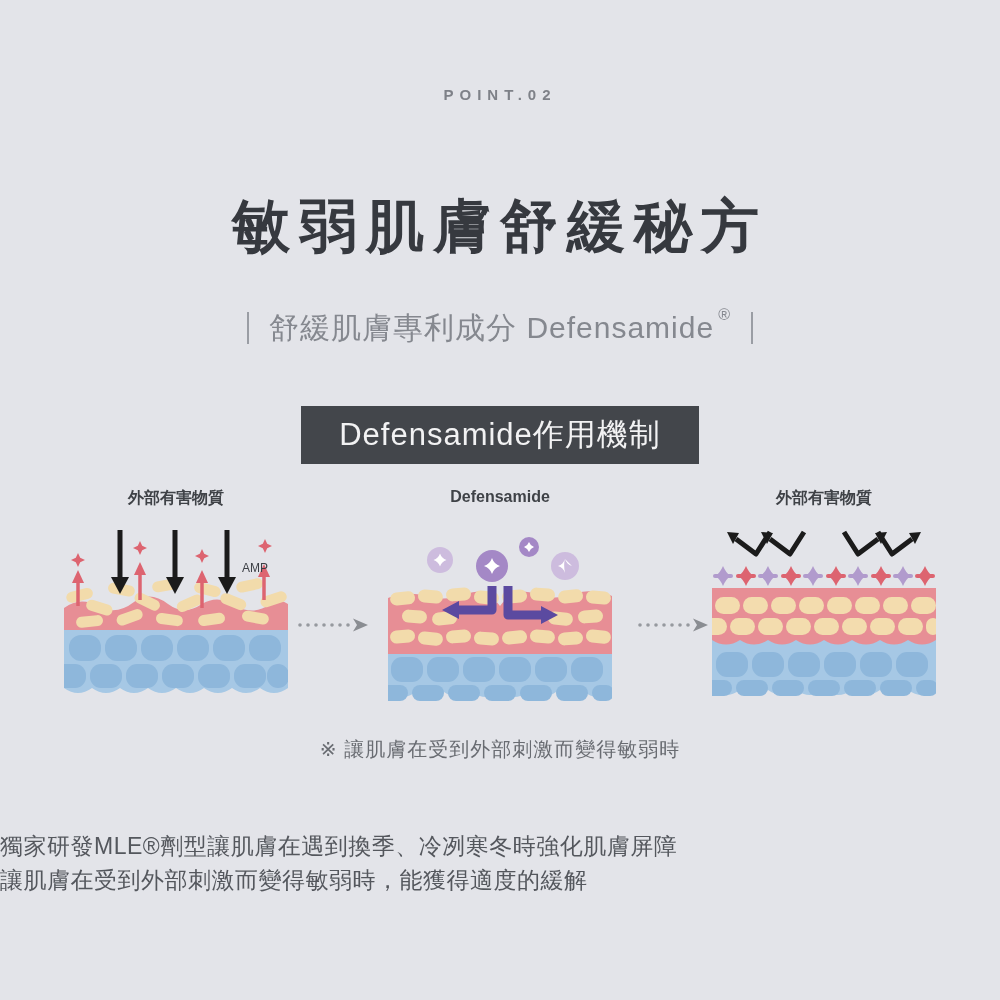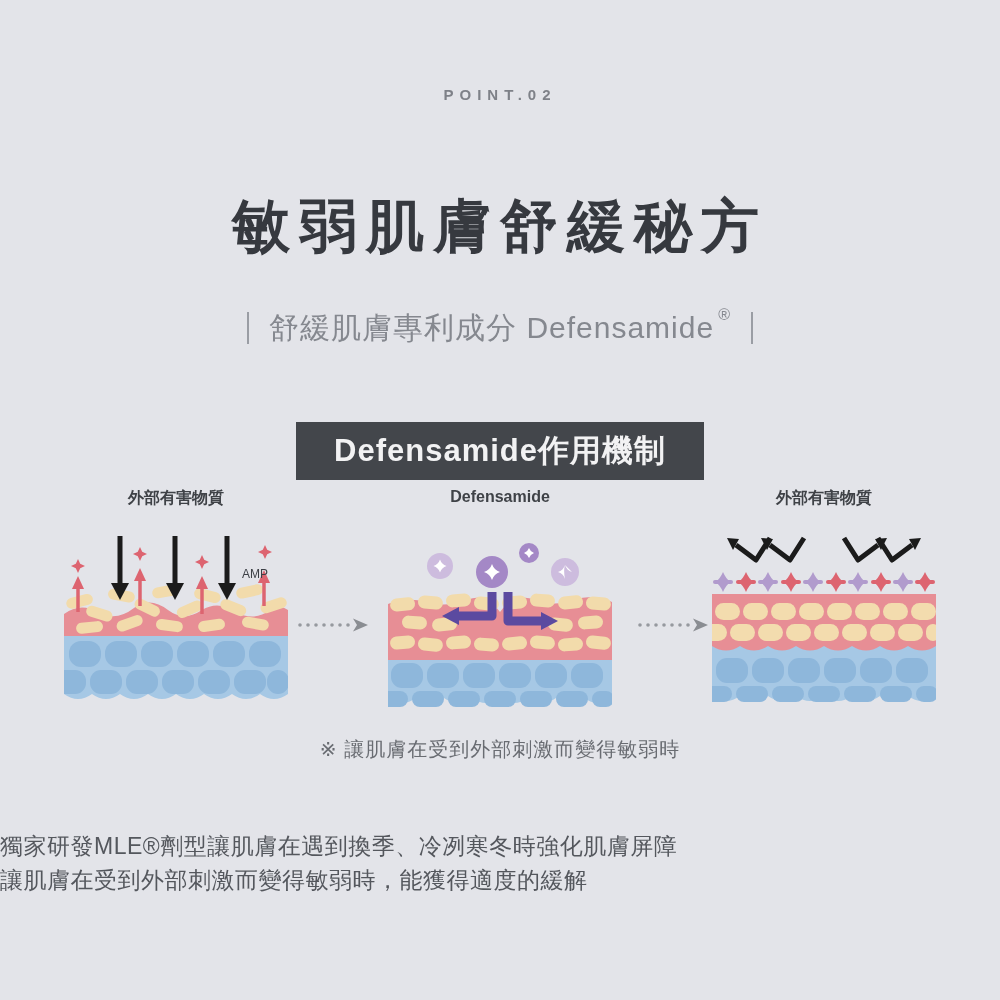--- a/index.html
+++ b/index.html
@@ -33,29 +33,29 @@
   .subtitle .stext{
     font-size:30px;color:#85888f;font-weight:500;letter-spacing:1px;
     white-space:nowrap;
   }
   .subtitle sup{font-size:16px;vertical-align:18px;margin-left:4px;}
   .section-title-wrap{
     position:absolute;top:406px;left:0;width:1000px;text-align:center;
   }
   .section-title{
     display:inline-block;background:#43464b;color:#f2f2f3;
-    font-size:31px;font-weight:700;padding:8px 38px;letter-spacing:1px;margin-top:16px;
+    font-size:31px;font-weight:400;padding:8px 38px;letter-spacing:1px;
   }
   .panel{position:absolute;width:224px;top:488px;}
   .panel-left{left:64px;}
   .panel-center{left:388px;}
   .panel-right{left:712px;}
   .panel-label{
     text-align:center;font-size:16px;font-weight:700;color:#3f4247;
-    height:22px;margin-bottom:20px;white-space:nowrap;
+    height:22px;margin-bottom:14px;white-space:nowrap;
   }
   .panel svg{display:block;}
   .flow-arrow{position:absolute;top:617px;}
   .flow-arrow-1{left:296px;}
   .flow-arrow-2{left:636px;}
   .note{
     position:absolute;top:736px;left:0;width:1000px;text-align:center;
     font-size:20px;color:#696c72;letter-spacing:1px;
   }
   .paragraph{

